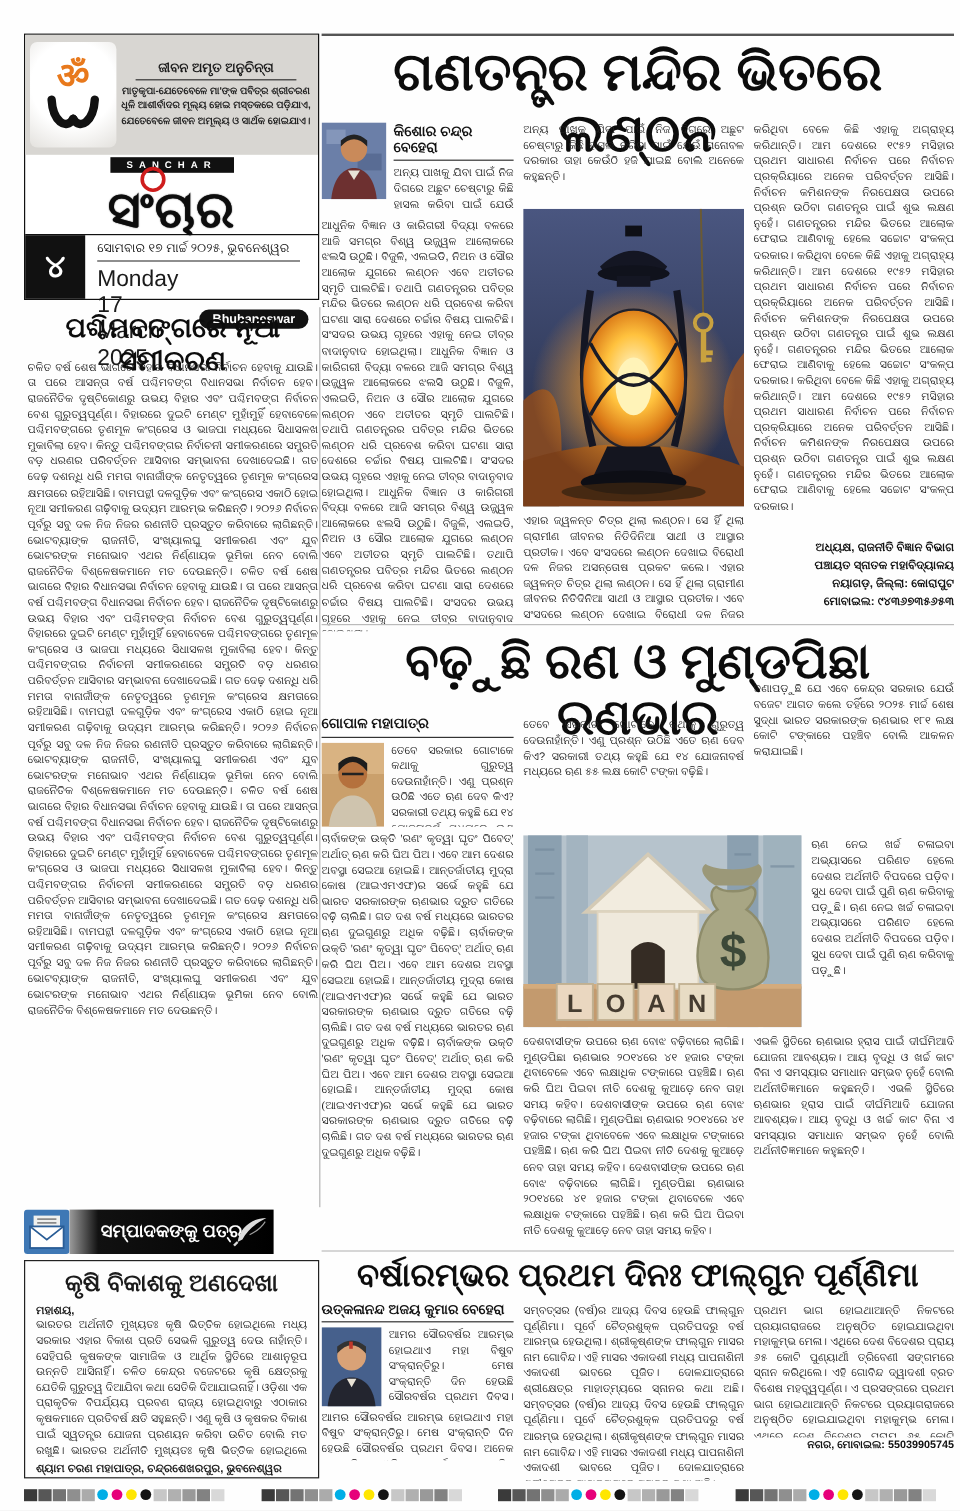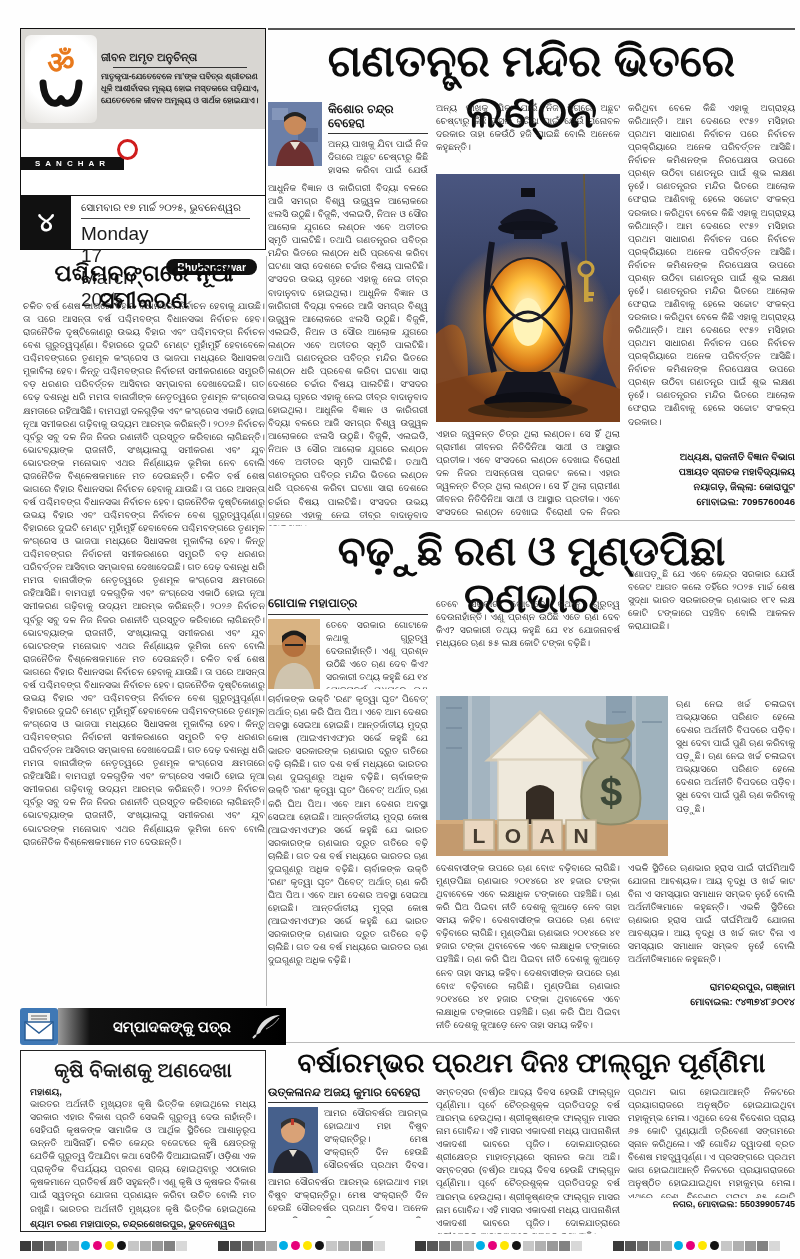--- a/index.html
+++ b/index.html
@@ -7,45 +7,45 @@
         font-family:"Liberation Sans","DejaVu Sans",sans-serif;color:#1b1b1b;overflow:hidden;}
   .abs{position:absolute;}
   .body-text{font-size:9.2px;line-height:1.42;text-align:justify;color:#222;overflow:hidden;word-break:break-word;}
   .rule{background:#555;}
   
   .masthead{left:20px;top:28px;width:246px;height:222px;border:1.5px solid #111;background:#fff;
             display:flex;flex-direction:column;box-sizing:border-box;}
   .mast-gray{height:100px;background:#d8d6d2;display:flex;align-items:center;padding:4px;box-sizing:border-box;gap:4px;}
   .om-box{width:72px;height:88px;background:radial-gradient(circle at 50% 40%,#ffffff 55%,#e3e1dd 100%);
           border-radius:6px;display:flex;align-items:center;justify-content:center;flex:0 0 auto;}
-  .tagline{flex:1;text-align:left;padding-right:2px;}
+  .tagline{flex:1;text-align:center;padding-right:2px;}
   .tag-title{font-weight:bold;font-size:11px;}
   .tag-rule{border:0;border-top:1px solid #333;margin:3px 12px;}
   .tag-body{font-size:8.2px;font-weight:bold;line-height:1.5;color:#222;}
-  .brand-zone{height:66px;position:relative;display:flex;flex-direction:row;align-items:center;justify-content:space-between;gap:10px;}
+  .brand-zone{height:66px;position:relative;display:flex;flex-direction:column;align-items:center;justify-content:space-between;gap:10px;}
   .sanchar-bar{background:#111;color:#fff;font-size:8px;font-weight:bold;letter-spacing:5px;padding:2px 14px;margin-top:2px;}
   .brand-od{font-size:42px;font-weight:800;line-height:1.0;letter-spacing:1px;color:#0d0d0d;
             text-shadow:0 0 1px #000;}
   .logo-ring{position:absolute;left:96px;top:10px;width:15px;height:15px;border:3px solid #cf1d1d;border-radius:50%;}
   .date-band{height:53px;border-top:1.5px solid #111;display:flex;}
   .pagenum{width:50px;background:#111;color:#fff;display:flex;align-items:center;justify-content:center;
            font-size:26px;font-weight:bold;}
   .date-right{flex:1;padding:5px 8px 0 10px;}
   .date-od{font-size:10.5px;color:#111;}
   .date-hr{border-top:1px solid #444;margin:4px 0 4px 0;width:96%;}
   .date-row{display:flex;align-items:center;gap:12px;}
   .date-en{font-weight:normal;font-size:19px;}
   .city-pill{background:#111;color:#fff;border-radius:10px;font-size:10.5px;font-weight:bold;padding:2px 11px;}
   
   .headline{font-weight:800;text-align:center;color:#0c0c0c;letter-spacing:0px;}
   .author-name{font-weight:bold;font-size:12px;color:#111;}
   .author-rule{border:0;border-top:1.2px solid #333;margin:3px 0 4px 0;}
   .sig{font-weight:bold;font-size:9.6px;text-align:right;line-height:1.55;color:#111;}
   
-  .letters-banner{left:20px;top:1008px;width:266px;height:37px;display:flex;align-items:stretch;}
+  .letters-banner{left:20px;top:1008px;width:208px;height:37px;display:flex;align-items:stretch;}
   .banner-bar{flex:1;background:linear-gradient(90deg,#9a9a9a 0,#111 14%,#000 100%);color:#fff;
               display:flex;align-items:center;justify-content:center;position:relative;}
   .banner-title{font-size:15px;font-weight:bold;}
   .letter-box{left:20px;top:1050px;width:246px;height:182px;border:1.2px solid #222;box-sizing:border-box;
               padding:6px 9px;}
   .letter-head{font-size:20px;font-weight:800;text-align:center;margin:2px 0 4px 0;}
   .salutation{font-weight:bold;font-size:9.4px;}
   .letter-sig{font-weight:bold;font-size:9.4px;margin-top:2px;}
   
   .regbar{left:20px;top:1240px;width:760px;height:11px;display:flex;justify-content:space-between;}
@@ -72,20 +72,21 @@
         </svg>
       </div>
       <div class="tagline">
         <div class="tag-title">ଜୀବନ ଅମୃତ ଅନୁଚିନ୍ତା</div>
         <hr class="tag-rule">
         <div class="tag-body">ମାତୃକୃପା-ଯେତେବେଳେ ମା'ଙ୍କ ପବିତ୍ର ଶ୍ରୀଚରଣ ଧୂଳି ଆଶୀର୍ବାଦର ମୂଲ୍ୟ ହୋଇ ମସ୍ତକରେ ପଡ଼ିଯାଏ, ଯେତେବେଳେ ଜୀବନ ଅମୂଲ୍ୟ ଓ ସାର୍ଥକ ହୋଇଯାଏ।</div>
       </div>
     </div>
     <div class="brand-zone">
       <div class="sanchar-bar">SANCHAR</div>
+      <div class="brand-od">ସଂଚାର</div>
       <div class="logo-ring"></div>
     </div>
     <div class="date-band">
       <div class="pagenum">୪</div>
       <div class="date-right">
         <div class="date-od">ସୋମବାର ୧୭ ମାର୍ଚ୍ଚ ୨୦୨୫, ଭୁବନେଶ୍ୱର</div>
         <div class="date-hr"></div>
         <div class="date-row">
           <span class="date-en">Monday 17 March 2025</span>
           <span class="city-pill">Bhubaneswar</span>
@@ -171,21 +172,21 @@
   </div>
 
   <div class="abs body-text" style="left:436px;top:428px;width:184px;height:90px;">ଏହାର ଜ୍ୱଳନ୍ତ ଚିତ୍ର ଥିଲା ଲଣ୍ଠନ। ସେ ହିଁ ଥିଲା ଗ୍ରାମୀଣ ଜୀବନର ନିତିଦିନିଆ ସାଥୀ ଓ ଆସ୍ଥାର ପ୍ରତୀକ। ଏବେ ସଂସଦରେ ଲଣ୍ଠନ ଦେଖାଇ ବିରୋଧୀ ଦଳ ନିଜର ଅସନ୍ତୋଷ ପ୍ରକଟ କଲେ। ଏହାର ଜ୍ୱଳନ୍ତ ଚିତ୍ର ଥିଲା ଲଣ୍ଠନ। ସେ ହିଁ ଥିଲା ଗ୍ରାମୀଣ ଜୀବନର ନିତିଦିନିଆ ସାଥୀ ଓ ଆସ୍ଥାର ପ୍ରତୀକ। ଏବେ ସଂସଦରେ ଲଣ୍ଠନ ଦେଖାଇ ବିରୋଧୀ ଦଳ ନିଜର ଅସନ୍ତୋଷ ପ୍ରକଟ କଲେ।</div>
 
   <div class="abs" style="left:628px;top:102px;width:167px;height:416px;">
     <div class="body-text" style="height:348px;">କରିଥିବା ବେଳେ କିଛି ଏହାକୁ ଅଗ୍ରାହ୍ୟ କରିଥାନ୍ତି। ଆମ ଦେଶରେ ୧୯୫୨ ମସିହାର ପ୍ରଥମ ସାଧାରଣ ନିର୍ବାଚନ ପରେ ନିର୍ବାଚନ ପ୍ରକ୍ରିୟାରେ ଅନେକ ପରିବର୍ତ୍ତନ ଆସିଛି। ନିର୍ବାଚନ କମିଶନଙ୍କ ନିରପେକ୍ଷତା ଉପରେ ପ୍ରଶ୍ନ ଉଠିବା ଗଣତନ୍ତ୍ର ପାଇଁ ଶୁଭ ଲକ୍ଷଣ ନୁହେଁ। ଗଣତନ୍ତ୍ରର ମନ୍ଦିର ଭିତରେ ଆଲୋକ ଫେରାଇ ଆଣିବାକୁ ହେଲେ ସଚ୍ଚୋଟ ସଂକଳ୍ପ ଦରକାର। କରିଥିବା ବେଳେ କିଛି ଏହାକୁ ଅଗ୍ରାହ୍ୟ କରିଥାନ୍ତି। ଆମ ଦେଶରେ ୧୯୫୨ ମସିହାର ପ୍ରଥମ ସାଧାରଣ ନିର୍ବାଚନ ପରେ ନିର୍ବାଚନ ପ୍ରକ୍ରିୟାରେ ଅନେକ ପରିବର୍ତ୍ତନ ଆସିଛି। ନିର୍ବାଚନ କମିଶନଙ୍କ ନିରପେକ୍ଷତା ଉପରେ ପ୍ରଶ୍ନ ଉଠିବା ଗଣତନ୍ତ୍ର ପାଇଁ ଶୁଭ ଲକ୍ଷଣ ନୁହେଁ। ଗଣତନ୍ତ୍ରର ମନ୍ଦିର ଭିତରେ ଆଲୋକ ଫେରାଇ ଆଣିବାକୁ ହେଲେ ସଚ୍ଚୋଟ ସଂକଳ୍ପ ଦରକାର। କରିଥିବା ବେଳେ କିଛି ଏହାକୁ ଅଗ୍ରାହ୍ୟ କରିଥାନ୍ତି। ଆମ ଦେଶରେ ୧୯୫୨ ମସିହାର ପ୍ରଥମ ସାଧାରଣ ନିର୍ବାଚନ ପରେ ନିର୍ବାଚନ ପ୍ରକ୍ରିୟାରେ ଅନେକ ପରିବର୍ତ୍ତନ ଆସିଛି। ନିର୍ବାଚନ କମିଶନଙ୍କ ନିରପେକ୍ଷତା ଉପରେ ପ୍ରଶ୍ନ ଉଠିବା ଗଣତନ୍ତ୍ର ପାଇଁ ଶୁଭ ଲକ୍ଷଣ ନୁହେଁ। ଗଣତନ୍ତ୍ରର ମନ୍ଦିର ଭିତରେ ଆଲୋକ ଫେରାଇ ଆଣିବାକୁ ହେଲେ ସଚ୍ଚୋଟ ସଂକଳ୍ପ ଦରକାର।</div>
     <div class="sig">
       <div>ଅଧ୍ୟକ୍ଷ, ରାଜନୀତି ବିଜ୍ଞାନ ବିଭାଗ</div>
       <div>ପଞ୍ଚାୟତ ସ୍ନାତକ ମହାବିଦ୍ୟାଳୟ</div>
       <div>ନୟାଗଡ଼, ଜିଲ୍ଲା: କୋରାପୁଟ</div>
-      <div>ମୋବାଇଲ: 7095760046</div>
+      <div>ମୋବାଇଲ: ୯୪୩୬୭୩୫୬୫୩</div>
     </div>
   </div>
 
   <div class="abs hrule" style="left:268px;top:520px;width:527px;"></div>
   <div class="abs headline" style="left:268px;top:528px;width:527px;font-size:41px;line-height:1.15;">ବଢ଼ୁଛି ରଣ ଓ ମୁଣ୍ଡପିଛା ରଣଭାର</div>
 
   <div class="abs" style="left:268px;top:596px;width:160px;height:440px;font-family:Liberation Serif, serif;">
     <div class="author-name">ଗୋପାଳ ମହାପାତ୍ର</div>
     <hr class="author-rule">
     <div style="display:flex;gap:6px;">
@@ -240,24 +241,20 @@
       </g>
     </svg>
   </div>
 
   <div class="abs body-text" style="left:436px;top:862px;width:184px;height:172px;">ଦେଶବାସୀଙ୍କ ଉପରେ ଋଣ ବୋଝ ବଢ଼ିବାରେ ଲାଗିଛି। ମୁଣ୍ଡପିଛା ଋଣଭାର ୨୦୧୪ରେ ୪୧ ହଜାର ଟଙ୍କା ଥିବାବେଳେ ଏବେ ଲକ୍ଷାଧିକ ଟଙ୍କାରେ ପହଞ୍ଚିଛି। ଋଣ କରି ଘିଅ ପିଇବା ନୀତି ଦେଶକୁ କୁଆଡ଼େ ନେବ ତାହା ସମୟ କହିବ। ଦେଶବାସୀଙ୍କ ଉପରେ ଋଣ ବୋଝ ବଢ଼ିବାରେ ଲାଗିଛି। ମୁଣ୍ଡପିଛା ଋଣଭାର ୨୦୧୪ରେ ୪୧ ହଜାର ଟଙ୍କା ଥିବାବେଳେ ଏବେ ଲକ୍ଷାଧିକ ଟଙ୍କାରେ ପହଞ୍ଚିଛି। ଋଣ କରି ଘିଅ ପିଇବା ନୀତି ଦେଶକୁ କୁଆଡ଼େ ନେବ ତାହା ସମୟ କହିବ। ଦେଶବାସୀଙ୍କ ଉପରେ ଋଣ ବୋଝ ବଢ଼ିବାରେ ଲାଗିଛି। ମୁଣ୍ଡପିଛା ଋଣଭାର ୨୦୧୪ରେ ୪୧ ହଜାର ଟଙ୍କା ଥିବାବେଳେ ଏବେ ଲକ୍ଷାଧିକ ଟଙ୍କାରେ ପହଞ୍ଚିଛି। ଋଣ କରି ଘିଅ ପିଇବା ନୀତି ଦେଶକୁ କୁଆଡ଼େ ନେବ ତାହା ସମୟ କହିବ।</div>
 
   <div class="abs body-text" style="left:628px;top:568px;width:167px;height:94px;">ଜଣାପଡ଼ୁଛି ଯେ ଏବେ କେନ୍ଦ୍ର ସରକାର ଯେଉଁ ବଜେଟ ଆଗତ କଲେ ତହିଁରେ ୨୦୨୫ ମାର୍ଚ୍ଚ ଶେଷ ସୁଦ୍ଧା ଭାରତ ସରକାରଙ୍କ ଋଣଭାର ୧୮୧ ଲକ୍ଷ କୋଟି ଟଙ୍କାରେ ପହଞ୍ଚିବ ବୋଲି ଆକଳନ କରାଯାଇଛି।</div>
   <div class="abs body-text" style="left:676px;top:698px;width:119px;height:158px;">ଋଣ ନେଇ ଖର୍ଚ୍ଚ ଚଳାଇବା ଅଭ୍ୟାସରେ ପରିଣତ ହେଲେ ଦେଶର ଅର୍ଥନୀତି ବିପଦରେ ପଡ଼ିବ। ସୁଧ ଦେବା ପାଇଁ ପୁଣି ଋଣ କରିବାକୁ ପଡ଼ୁଛି। ଋଣ ନେଇ ଖର୍ଚ୍ଚ ଚଳାଇବା ଅଭ୍ୟାସରେ ପରିଣତ ହେଲେ ଦେଶର ଅର୍ଥନୀତି ବିପଦରେ ପଡ଼ିବ। ସୁଧ ଦେବା ପାଇଁ ପୁଣି ଋଣ କରିବାକୁ ପଡ଼ୁଛି।</div>
   <div class="abs" style="left:628px;top:862px;width:167px;height:174px;">
     <div class="body-text" style="height:118px;">ଏଭଳି ସ୍ଥିତିରେ ଋଣଭାର ହ୍ରାସ ପାଇଁ ଦୀର୍ଘମିଆଦି ଯୋଜନା ଆବଶ୍ୟକ। ଆୟ ବୃଦ୍ଧି ଓ ଖର୍ଚ୍ଚ କାଟ ବିନା ଏ ସମସ୍ୟାର ସମାଧାନ ସମ୍ଭବ ନୁହେଁ ବୋଲି ଅର୍ଥନୀତିଜ୍ଞମାନେ କହୁଛନ୍ତି। ଏଭଳି ସ୍ଥିତିରେ ଋଣଭାର ହ୍ରାସ ପାଇଁ ଦୀର୍ଘମିଆଦି ଯୋଜନା ଆବଶ୍ୟକ। ଆୟ ବୃଦ୍ଧି ଓ ଖର୍ଚ୍ଚ କାଟ ବିନା ଏ ସମସ୍ୟାର ସମାଧାନ ସମ୍ଭବ ନୁହେଁ ବୋଲି ଅର୍ଥନୀତିଜ୍ଞମାନେ କହୁଛନ୍ତି।</div>
-    <div class="sig">
-      <div>ରାମଚନ୍ଦ୍ରପୁର, ଗଞ୍ଜାମ</div>
-      <div>ମୋବାଇଲ: ୯୪୩୭୪୮୬୦୧୪</div>
-    </div>
   </div>
 
   <div class="abs hrule" style="left:268px;top:1042px;width:527px;"></div>
   <div class="abs headline" style="left:268px;top:1048px;width:527px;font-size:27px;">ବର୍ଷାରମ୍ଭର ପ୍ରଥମ ଦିନଃ ଫାଲ୍ଗୁନ ପୂର୍ଣ୍ଣିମା</div>
 
   <div class="abs" style="left:268px;top:1086px;width:160px;height:148px;">
     <div class="author-name" style="font-size:11.5px;">ଉତ୍କଳାନନ୍ଦ ଅଜୟ କୁମାର ବେହେରା</div>
     <hr class="author-rule">
     <div style="display:flex;gap:6px;">
       <svg width="50" height="66" viewBox="0 0 50 66" style="flex:0 0 auto;">

